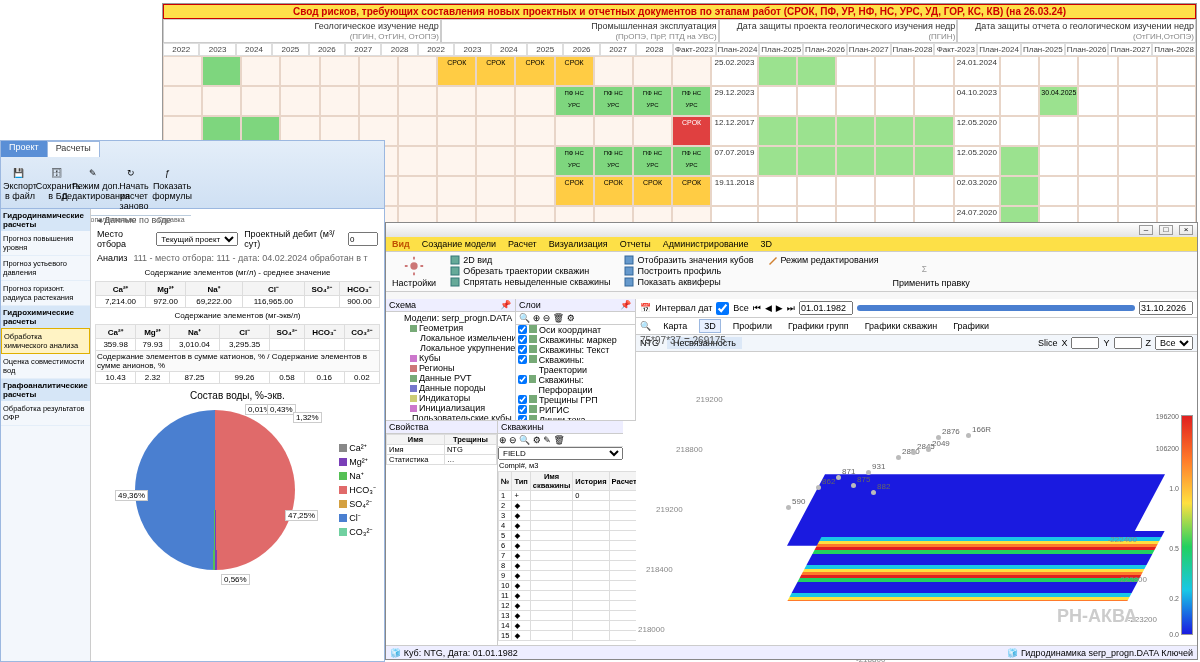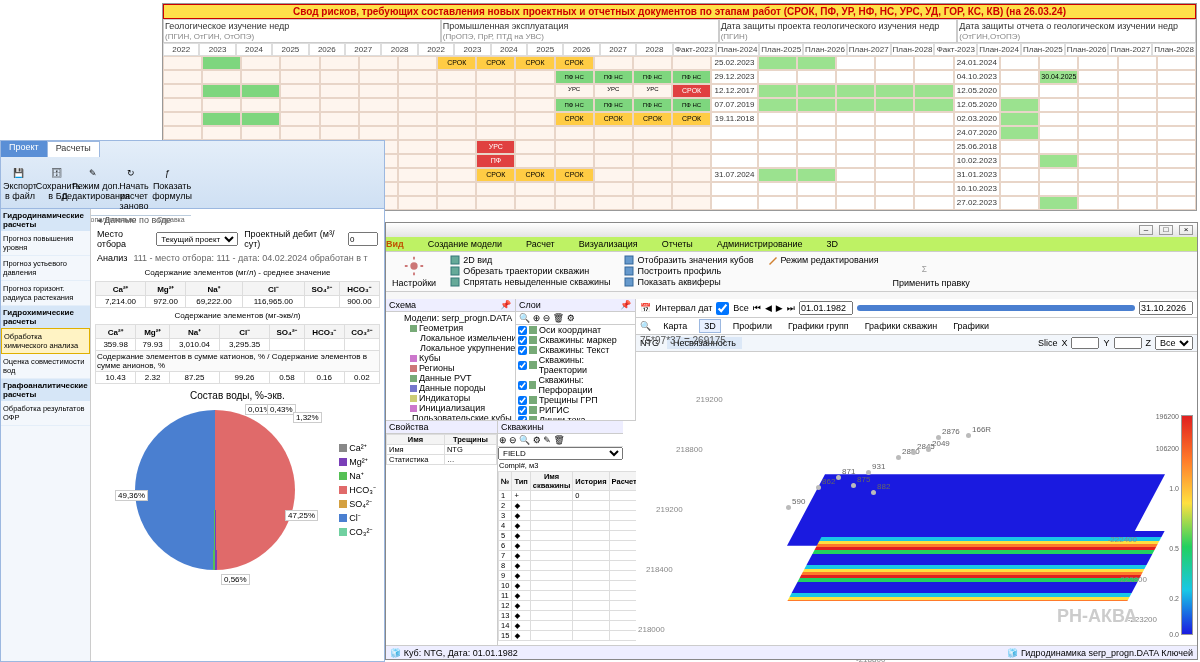--- a/index.html
+++ b/index.html
@@ -2,26 +2,26 @@
 <html><head>
 <meta charset="utf-8">
 <style>
 *{box-sizing:border-box;margin:0;padding:0;font-family:Arial,sans-serif;font-size:9px}
 body{width:1200px;height:662px;background:#fff;position:relative;overflow:hidden}
 
 
 .risk-table{position:absolute;left:162px;top:3px;right:3px;border:1px solid #999;background:#fff}
 .risk-title{background:#ffe04a;border:1px solid #c00;text-align:center;font-weight:bold;color:#c00;padding:1px;font-size:10px}
 .risk-head{display:flex;background:#fff}
-.rh-grp{flex:1;text-align:left;border:1px solid #ccc;padding:1px;font-size:9px;color:#333}
+.rh-grp{flex:1;text-align:right;border:1px solid #ccc;padding:1px;font-size:9px;color:#333}
 .rh-sub{color:#888;font-size:8px}
 .risk-years{display:flex}
 .ry{flex:1;text-align:center;border:1px solid #ddd;font-size:8px;padding:1px;color:#444}
 .risk-body{background:#fef5ee}
-.risk-row{display:flex;height:14px}
+.risk-row{display:flex;height:30px}
 .rc{flex:1;border:1px solid #e8d5c8;font-size:7px;text-align:center;line-height:12px}
 .rc.g{background:#7ed67e}
 .rc.y{background:#fc4}
 .rc.r{background:#e04040;color:#fff}
 .rc.w{background:#fff}
 .rc.fact{background:#fff;color:#333;font-size:8px}
 
 
 .left-mod{position:absolute;left:0;top:140px;width:385px;height:522px;background:#fff;border:1px solid #9cb8e0}
 .ribbon{background:linear-gradient(#e4eef9,#cfe0f3);height:68px;border-bottom:1px solid #9cb8e0}
@@ -51,40 +51,40 @@
  background:conic-gradient(#e06a6a 0 49.6%, #7a3fb8 49.6% 50%, #55c055 50% 50.4%, #4a7fd0 50.4% 100%)}
 .pie-lbl{position:absolute;font-size:8px;background:#fff;border:1px solid #ccc;padding:0 2px}
 .pie-legend{position:absolute;right:4px;top:50px;font-size:8px}
 .pie-legend div{display:flex;align-items:center;gap:2px;margin:1px 0}
 .lg-sw{width:8px;height:8px}
 
 
 .app3d{position:absolute;left:385px;top:222px;right:2px;bottom:2px;background:#f7f7f7;border:1px solid #888}
 .app3d .titlebar{height:14px;background:linear-gradient(#fff,#e4e4e4);display:flex;justify-content:flex-end;align-items:center;padding:0 4px;gap:6px}
 .wbtn{width:14px;height:10px;border:1px solid #999;font-size:8px;text-align:center;line-height:8px;cursor:pointer}
-.app-menu{display:flex;gap:24px;padding:2px 0;font-size:9px;background:#bef264;border-bottom:1px solid #ccc}
+.app-menu{display:flex;gap:12px;padding:2px 6px;font-size:9px;background:#fde047;border-bottom:1px solid #ccc}
 .app-tool{display:flex;padding:3px 6px;gap:14px;background:#fafafa;border-bottom:1px solid #ccc;align-items:flex-start}
 .tool-col{display:flex;flex-direction:column;gap:1px;font-size:8px}
 .tool-col .ti{display:flex;align-items:center;gap:3px;cursor:pointer}
 .tool-col svg{width:10px;height:10px}
 .bigbtn{display:flex;flex-direction:column;align-items:center;font-size:8px;gap:1px}
 .bigbtn svg{width:22px;height:22px}
 
 .app-body{position:absolute;top:76px;left:0;right:0;bottom:14px;display:flex}
 .tree-col{width:130px;border-right:1px solid #ccc;background:#fff;font-size:8px;overflow:hidden}
 .tree-hdr{background:#eef;padding:1px 3px;border-bottom:1px solid #ccc;display:flex;justify-content:space-between}
 .tree-body{padding:1px 14px}
 .tree-body div{padding:0 0 0 10px;white-space:nowrap;display:flex;align-items:center;gap:2px}
 .tree-body .l1{padding-left:2px}
 .tree-body .l2{padding-left:10px}
 .tree-body .l3{padding-left:18px}
 .ticon{width:7px;height:7px;display:inline-block}
 
 .layers-col{width:120px;border-right:1px solid #ccc;background:#fff;font-size:8px}
-.layers-col .lrow{display:flex;align-items:center;gap:2px;padding:0 2px}
+.layers-col .lrow{display:flex;align-items:flex-start;gap:2px;padding:0 2px}
 .layers-col input[type=checkbox]{width:9px;height:9px}
 
 .mid-bottom{position:absolute;left:0;bottom:0;width:250px;height:225px;background:#fff;border-top:1px solid #ccc;display:flex}
 .props{width:112px;border-right:1px solid #ccc;font-size:8px}
 .wells{width:125px;font-size:8px}
 .panel-hdr{background:#eef;padding:1px 3px;border-bottom:1px solid #ccc}
 .mini-tbl{width:100%;border-collapse:collapse}
 .mini-tbl td,.mini-tbl th{border:1px solid #ddd;font-size:7.5px;padding:0 2px}
 .mini-tbl th{background:#f4f4f4}
 

